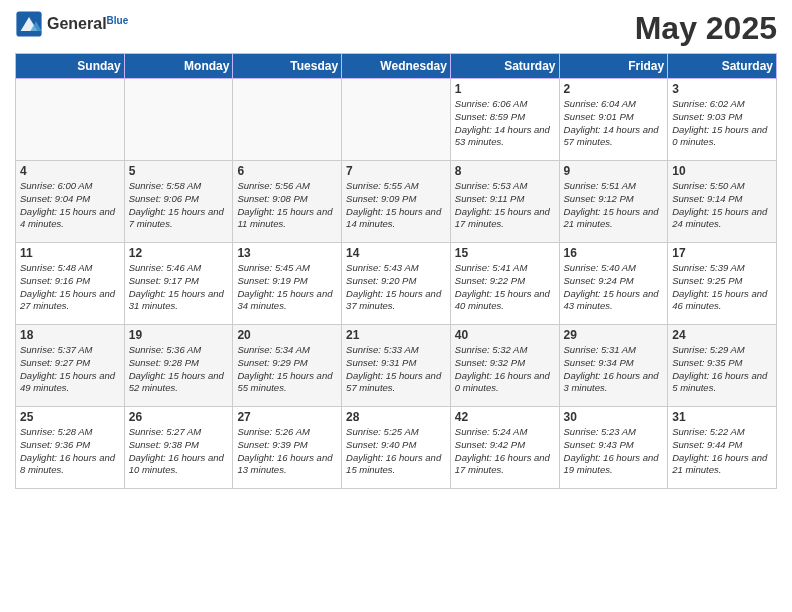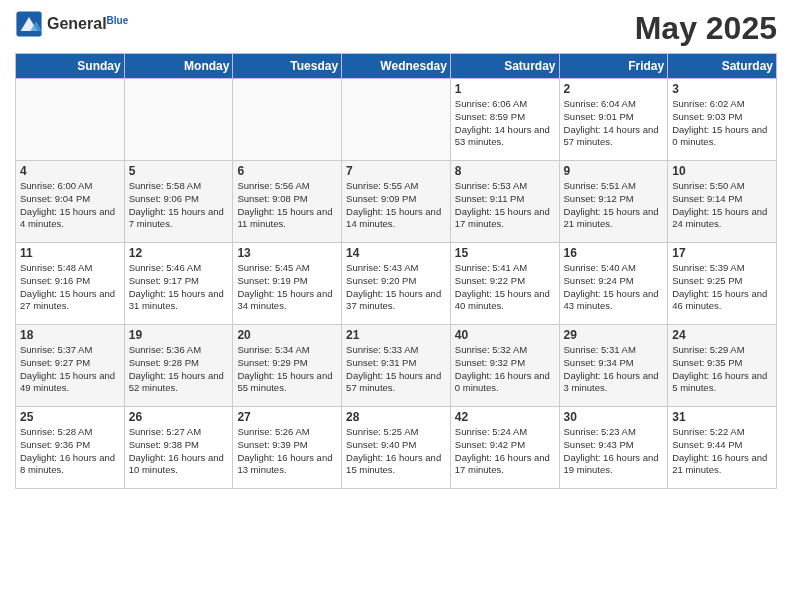--- a/index.html
+++ b/index.html
@@ -86,20 +86,21 @@
     .day-num {
       font-weight: bold;
       font-size: 12px;
       display: block;
       margin-bottom: 2px;
     }
     .day-info {
       font-size: 9.5px;
       line-height: 1.35;
       color: #333;
+      font-style: italic;
     }
     tr:nth-child(even) td {
       background-color: #f5f5f5;
     }
     tr:nth-child(even) td.empty {
       background-color: #f0f0f0;
     }
   </style>
 </head>
 <body>

